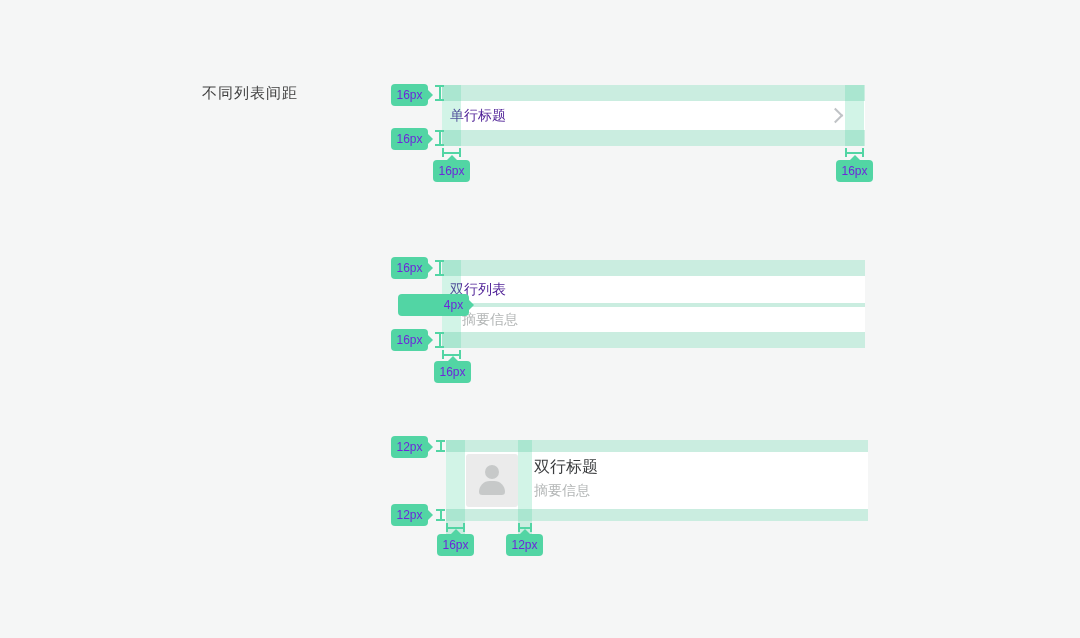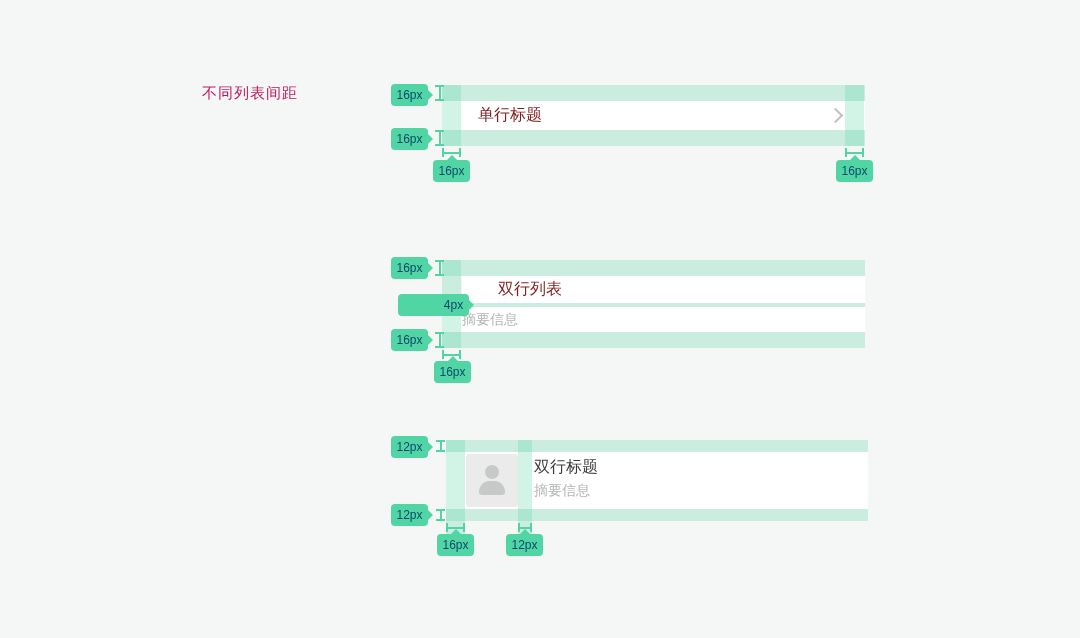--- a/index.html
+++ b/index.html
@@ -1,44 +1,44 @@
 <!DOCTYPE html>
 <html style="--accent: #52d5a4;"><head>
 <meta charset="utf-8">
 <style>
   html,body { margin:0; padding:0; background:#f5f6f6; }
   .canvas {
     position:relative; width:1080px; height:638px; overflow:hidden;
     background:#f5f6f6; font-family:"Liberation Sans", sans-serif;
   }
-  .page-label { position:absolute; font-size:15px; color:#be185d; letter-spacing:1px; }
+  .page-label { position:absolute; font-size:15px; color:#404040; letter-spacing:1px; }
 
   .example { position:absolute; }
   .band  { position:absolute; left:0; right:0; background:rgba(82,213,164,0.26); z-index:1; }
   .strip { position:absolute; top:0; bottom:0; background:rgba(82,213,164,0.26); z-index:3; }
   .row   { position:absolute; left:0; right:0; background:#ffffff; display:flex; align-items:center; z-index:2; }
-  .row .title   { font-size:16px; color:#7f1d1d; padding-left:36px; }
+  .row .title   { font-size:14px; color:#4c1d95; padding-left:8px; }
   .row .summary { font-size:14px; color:#b3b6b6; padding-left:20px; }
 
   .chevron {
     position:absolute; right:24px; top:50%; width:9px; height:9px; margin-top:-6px;
     border-top:2px solid #c0c3c6; border-right:2px solid #c0c3c6; transform:rotate(45deg);
   }
 
   .avatar { position:absolute; background:#ebebeb; border-radius:3px; z-index:2; }
   .person-head { position:absolute; left:50%; top:11px; width:14px; height:14px; margin-left:-7px; border-radius:50%; background:#c7c9c9; }
   .person-body { position:absolute; left:50%; top:27px; width:26px; height:14px; margin-left:-13px; border-radius:13px 13px 4px 4px; background:#c7c9c9; }
 
   .textblock { position:absolute; z-index:2; }
   .textblock .t { font-size:16px; color:#3a3c3e; line-height:21px; }
   .textblock .s { font-size:14px; color:#b3b6b6; line-height:19px; margin-top:4px; }
 
   .badge {
     position:absolute; z-index:5; height:22px; line-height:22px; border-radius:4px;
-    background:var(--accent,#52d5a4); color:#0c4a6e; font-size:12px; text-align:center;
+    background:var(--accent,#52d5a4); color:#6d28d9; font-size:12px; text-align:center;
   }
   .badge.tail-right::after {
     content:""; position:absolute; left:100%; top:50%; margin-top:-5px; width:0; height:0;
     border:5px solid transparent; border-right-width:0; border-left:5px solid var(--accent,#52d5a4);
   }
   .badge.tail-up::after {
     content:""; position:absolute; bottom:100%; left:50%; margin-left:-5px; width:0; height:0;
     border:5px solid transparent; border-top-width:0; border-bottom:5px solid var(--accent,#52d5a4);
   }
 
@@ -85,21 +85,21 @@
   <div class="vmeasure" style="left:435px; top:130px; height:16px;"></div>
 
   <div class="hmeasure" style="left:442px; top:148px; width:19px;"></div>
   <div class="badge tail-up" style="left:433px; top:160px; width:37px;">16px</div>
 
   <div class="hmeasure" style="left:845px; top:148px; width:19px;"></div>
   <div class="badge tail-up" style="left:836px; top:160px; width:37px;">16px</div>
 
   <div class="example" style="left:442px; top:260px; width:423px; height:88px;">
     <div class="band" style="top:0; height:16px;"></div>
-    <div class="row" style="top:16px; height:27px;margin-left:20px;">
+    <div class="row" style="top:16px; height:27px;">
       <span class="title">双行列表</span>
     </div>
     <div class="band" style="top:43px; height:4px;"></div>
     <div class="row" style="top:47px; height:25px;">
       <span class="summary">摘要信息</span>
     </div>
     <div class="band" style="top:72px; height:16px;"></div>
     <div class="strip" style="left:0; width:19px;"></div>
   </div>
 

